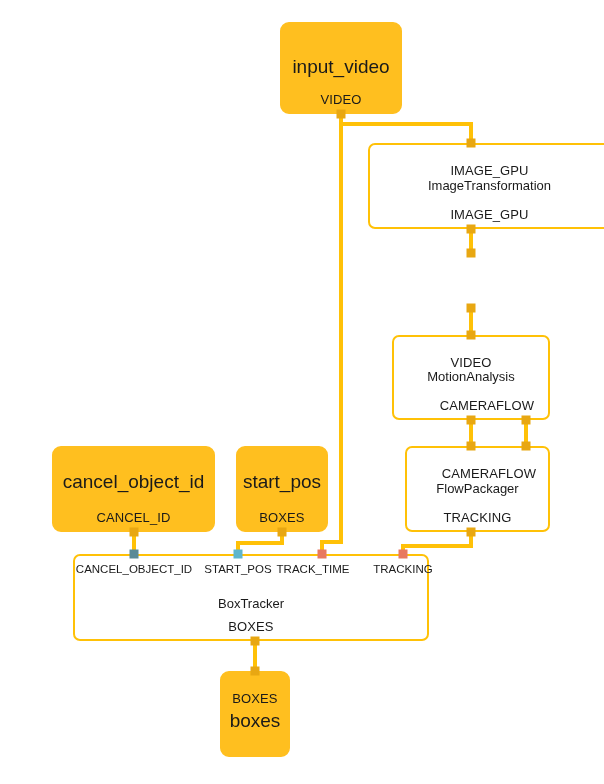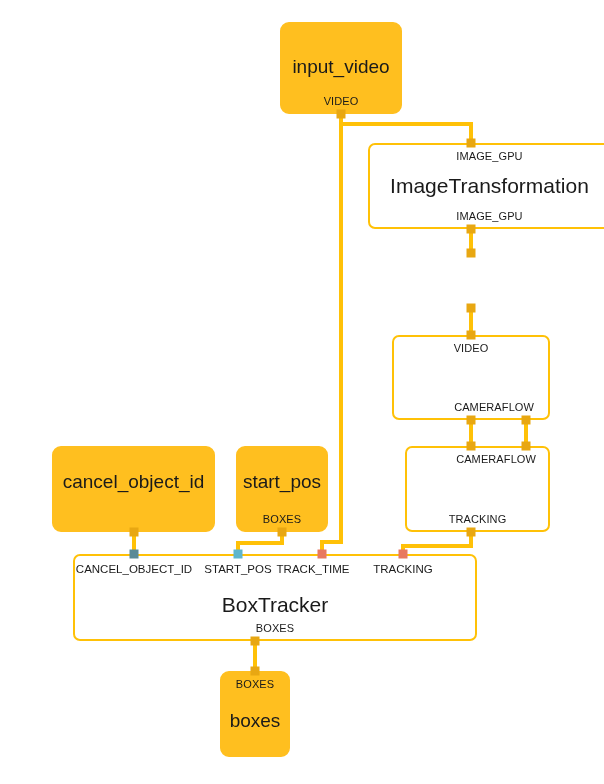--- a/index.html
+++ b/index.html
@@ -34,36 +34,37 @@
     border-radius:9px;
   }
   .node-title{
     font-size:19px;
     color:#1a1a1a;
     text-align:center;
     line-height:1.1;
     white-space:nowrap;
   }
   .node.io .node-title{font-size:19px;}
-  .node.calc .node-title{font-size:21px;}
+  .node.calc .node-title{font-size:13px;}
 
   .port-row{
     position:absolute;
     left:0;right:0;
     display:flex;
     justify-content:center;
     pointer-events:none;
   }
   .port-row.top{top:5px;}
   .port-row.bottom{bottom:5px;}
   .port-label{
-    font-size:11px;
+    font-size:13px;
     color:#1a1a1a;
     white-space:nowrap;
     letter-spacing:0.1px;
+    margin-top:13px;
   }
   .port-row.spread{justify-content:flex-end;padding:0 14px;}
 
   
   .flabel{
     position:absolute;
     font-size:11.5px;
     color:#1a1a1a;
     white-space:nowrap;
     z-index:4;
@@ -133,56 +134,61 @@
   <div class="port gold" style="left:471px;top:143px;"></div>
   <div class="port gold" style="left:471px;top:229px;"></div>
 
   <div class="port gold" style="left:471px;top:253px;"></div>
   <div class="port gold" style="left:471px;top:308px;"></div>
 
   <div class="node calc" style="left:392px;top:335px;width:158px;height:85px;">
     <div class="port-row top">
       <span class="port-label">VIDEO</span>
     </div>
+    <div class="node-title">MotionAnalysis</div>
     <div class="port-row bottom spread">
       <span class="port-label">CAMERA</span>
       <span class="port-label">FLOW</span>
     </div>
   </div>
   <div class="port gold" style="left:471px;top:335px;"></div>
   <div class="port gold" style="left:471px;top:420px;"></div>
   <div class="port gold" style="left:526px;top:420px;"></div>
 
   <div class="node calc" style="left:405px;top:446px;width:145px;height:86px;">
     <div class="port-row top spread" style="padding:0 12px;">
       <span class="port-label">CAMERA</span>
       <span class="port-label">FLOW</span>
     </div>
+    <div class="node-title">FlowPackager</div>
     <div class="port-row bottom">
       <span class="port-label">TRACKING</span>
     </div>
   </div>
   <div class="port gold" style="left:471px;top:446px;"></div>
   <div class="port gold" style="left:526px;top:446px;"></div>
   <div class="port gold" style="left:471px;top:532px;"></div>
 
   <div class="node io" style="left:52px;top:446px;width:163px;height:86px;">
     <div class="node-title" style="margin-bottom:14px;">cancel_object_id</div>
+    <div class="port-row bottom">
+      <span class="port-label">CANCEL_ID</span>
+    </div>
   </div>
   <div class="port gold" style="left:134px;top:532px;"></div>
 
   <div class="node io" style="left:236px;top:446px;width:92px;height:86px;">
     <div class="node-title" style="margin-bottom:14px;">start_pos</div>
     <div class="port-row bottom">
       <span class="port-label">BOXES</span>
     </div>
   </div>
   <div class="port gold" style="left:282px;top:532px;"></div>
 
-  <div class="node calc" style="left:73px;top:554px;width:404px;height:87px;">
+  <div class="node calc" style="left:73px;top:554px;width:356px;height:87px;">
     <div class="node-title" style="margin-top:14px;">BoxTracker</div>
     <div class="port-row bottom">
       <span class="port-label">BOXES</span>
     </div>
   </div>
 
   <div class="flabel" style="left:134px;top:563px;">CANCEL_OBJECT_ID</div>
   <div class="flabel" style="left:238px;top:563px;">START_POS</div>
   <div class="flabel" style="left:313px;top:563px;">TRACK_TIME</div>
   <div class="flabel" style="left:403px;top:563px;">TRACKING</div>

